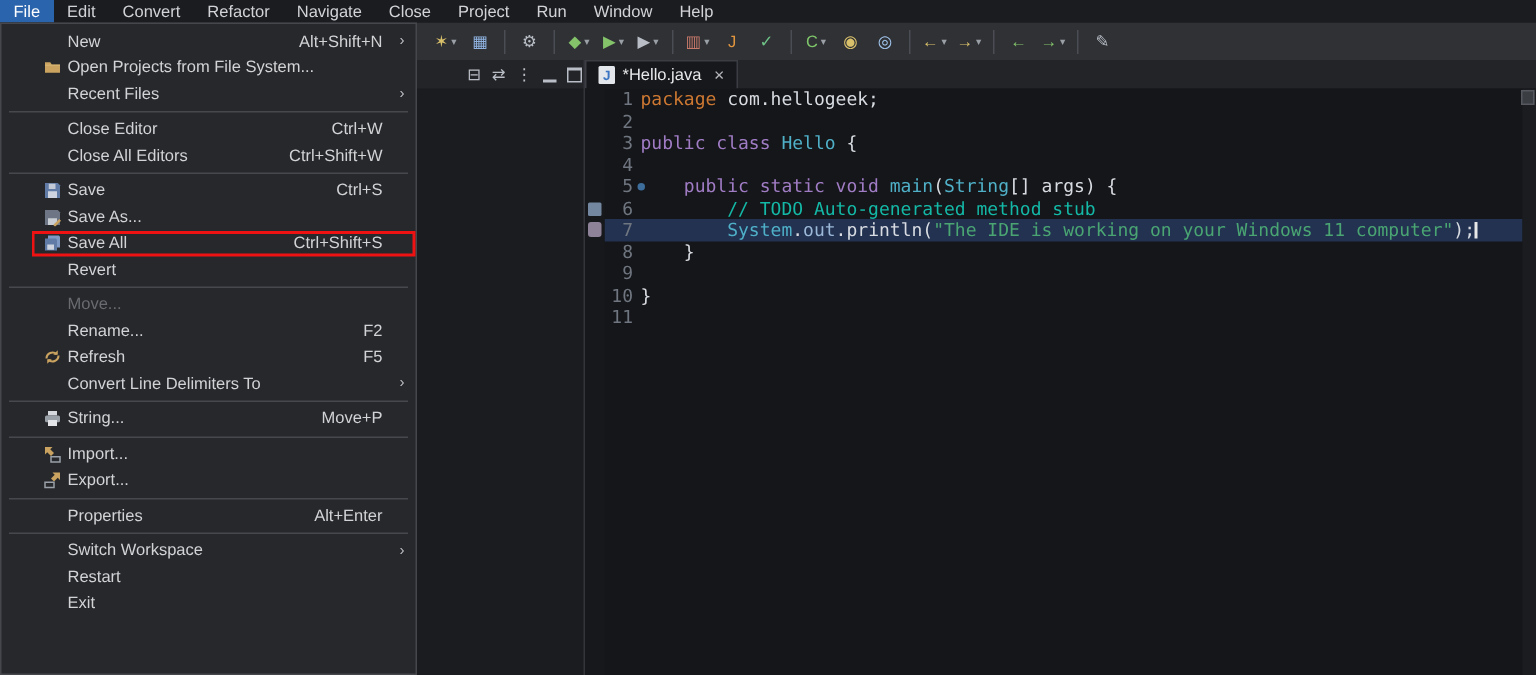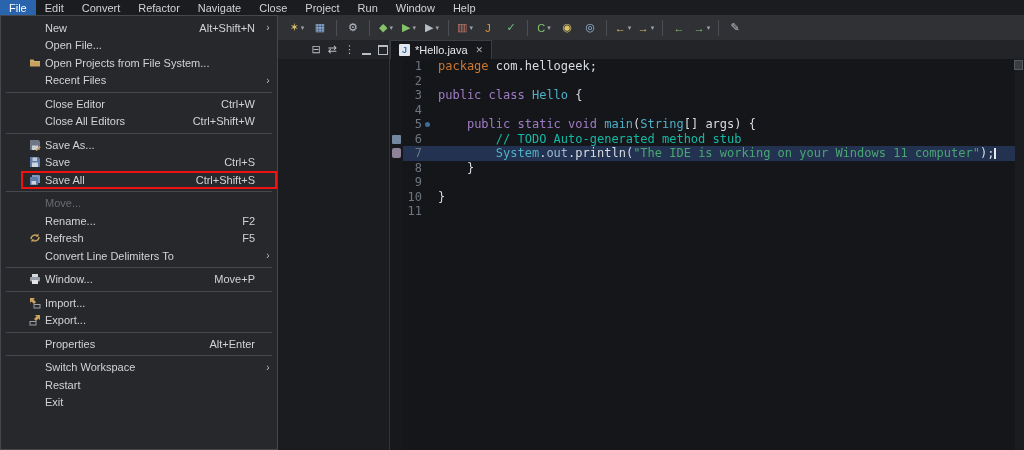--- a/index.html
+++ b/index.html
@@ -38,21 +38,21 @@
   
   .editor{position:absolute;top:59px;left:390px;right:0;bottom:0;background:#151619;
     font-family:"DejaVu Sans Mono",monospace;font-size:12px;z-index:5;}
   .ruler{position:absolute;left:0;top:0;width:13px;bottom:0;background:#17181b;}
   .marker-task{position:absolute;left:2px;width:9px;height:9px;background:#7388a0;border-radius:1px;}
   .marker-occ{position:absolute;left:2px;width:9px;height:10px;background:#8d8298;border-radius:2px;}
   .curbg{position:absolute;left:13px;right:9px;height:14.5px;}
   .gutter{position:absolute;left:13px;top:0;width:27px;color:#6f7680;text-align:right;z-index:2;}
   .lnum{height:14.5px;line-height:14.5px;padding-right:8px;position:relative;}
   .runbullet{position:absolute;right:0px;top:5px;width:5px;height:5px;border-radius:50%;background:#3d6e9b;}
-  .codearea{position:absolute;left:48px;top:0;right:10px;z-index:2;}
+  .codearea{position:absolute;left:37px;top:0;right:10px;z-index:2;}
   .cline{height:14.5px;line-height:14.5px;white-space:pre;}
   .caret{display:inline-block;width:2px;height:11px;background:#e8e8e8;vertical-align:-2px;}
   .overview{position:absolute;right:0;top:0;width:9px;bottom:0;background:#1b1c20;}
   .ov-head{position:absolute;right:1px;top:1px;width:7px;height:8px;background:#3a3d42;border:1px solid #55585e;}
   
   .filemenu{position:absolute;top:15px;left:0;width:278px;bottom:0;background:#27282c;
     border:1px solid #45474d;box-sizing:border-box;z-index:50;font-size:11px;color:#d2d3d5;padding-top:3px;}
   .mitem{height:17.5px;display:flex;align-items:center;padding:0 5px 0 3px;margin-left:20px;}
   .mitem.disabled{color:#696b70;}
   .micon{width:21px;display:flex;align-items:center;justify-content:center;}
@@ -203,26 +203,20 @@
 </div>
 
 <div class="filemenu">
     <div class="mitem">
       <div class="micon"></div>
       <div class="mlabel">New</div>
       <div class="mshort">Alt+Shift+N</div>
       <div class="marrow">›</div>
     </div>
     <div class="mitem">
-      <div class="micon"></div>
-      <div class="mlabel">Open File...</div>
-      <div class="mshort"></div>
-      <div class="marrow"></div>
-    </div>
-    <div class="mitem">
       <div class="micon">
         <svg width="12" height="12" viewBox="0 0 12 12">
           <path fill="#c9a35f" d="M1 2.5h3.5l1 1.5H11v5.5H1z"></path>
           <path fill="#e0bf7e" opacity="0.5" d="M1 4h10v1H1z"></path>
         </svg>
       </div>
       <div class="mlabel">Open Projects from File System...</div>
       <div class="mshort"></div>
       <div class="marrow"></div>
     </div>
@@ -239,54 +233,60 @@
       <div class="mshort">Ctrl+W</div>
       <div class="marrow"></div>
     </div>
     <div class="mitem">
       <div class="micon"></div>
       <div class="mlabel">Close All Editors</div>
       <div class="mshort">Ctrl+Shift+W</div>
       <div class="marrow"></div>
     </div>
     <div class="msep"></div>
+    <div class="mitem">
+      <div class="micon">
+        <svg width="12" height="12" viewBox="0 0 12 12">
+          <path fill="#5f7ba6" d="M1 1h8.5L11 2.5V11H1z"></path>
+          <rect x="3" y="6.5" width="6" height="4.5" fill="#cdd4df"></rect>
+          <rect x="3.5" y="1.5" width="4.5" height="3.5" fill="#c2cad8"></rect>
+        </svg>
+      </div>
+      <div class="mlabel">Save</div>
+      <div class="mshort">Ctrl+S</div>
+      <div class="marrow"></div>
+    </div>
     <div class="mitem">
       <div class="micon">
         <svg width="12" height="12" viewBox="0 0 12 12">
           <path fill="#6e7584" d="M1 1h8.5L11 2.5V11H1z"></path>
           <rect x="3" y="6.5" width="6" height="4.5" fill="#c9cdd4"></rect>
           <path d="M6.5 11l4-4 1.2 1.2-4 4z" fill="#c9a35f"></path>
         </svg>
       </div>
       <div class="mlabel">Save As...</div>
       <div class="mshort"></div>
       <div class="marrow"></div>
     </div>
-    <div class="mitem">
-      <div class="micon">
-        <svg width="12" height="12" viewBox="0 0 12 12">
-          <path fill="#5f7ba6" d="M1 1h8.5L11 2.5V11H1z"></path>
-          <rect x="3" y="6.5" width="6" height="4.5" fill="#cdd4df"></rect>
-          <rect x="3.5" y="1.5" width="4.5" height="3.5" fill="#c2cad8"></rect>
-        </svg>
-      </div>
-      <div class="mlabel">Save</div>
-      <div class="mshort">Ctrl+S</div>
-      <div class="marrow"></div>
-    </div>
     <div class="mitem" style="box-shadow: rgb(238, 18, 18) 0px 0px 0px 2px inset;">
       <div class="micon">
         <svg width="12" height="12" viewBox="0 0 12 12">
           <path fill="#7d99c4" d="M3 1h7.2l0.8 0.8V9H3z"></path>
           <path fill="#5f7ba6" d="M1 3h7.2L9 3.8V11H1z"></path>
           <rect x="2.5" y="7" width="4.5" height="3.5" fill="#cdd4df"></rect>
         </svg>
       </div>
       <div class="mlabel">Save All</div>
       <div class="mshort">Ctrl+Shift+S</div>
+      <div class="marrow"></div>
+    </div>
+    <div class="mitem">
+      <div class="micon"></div>
+      <div class="mlabel">Revert</div>
+      <div class="mshort"></div>
       <div class="marrow"></div>
     </div>
     <div class="msep"></div>
     <div class="mitem disabled">
       <div class="micon"></div>
       <div class="mlabel">Move...</div>
       <div class="mshort"></div>
       <div class="marrow"></div>
     </div>
     <div class="mitem">
@@ -316,21 +316,21 @@
     </div>
     <div class="msep"></div>
     <div class="mitem">
       <div class="micon">
         <svg width="12" height="12" viewBox="0 0 12 12">
           <rect x="3" y="1" width="6" height="3" fill="#d5d8dd"></rect>
           <rect x="1" y="4" width="10" height="4.5" rx="1" fill="#9aa0a8"></rect>
           <rect x="3" y="7" width="6" height="4" fill="#e2e4e8"></rect>
         </svg>
       </div>
-      <div class="mlabel">Window...</div>
+      <div class="mlabel">String...</div>
       <div class="mshort">Move+P</div>
       <div class="marrow"></div>
     </div>
     <div class="msep"></div>
     <div class="mitem">
       <div class="micon">
         <svg width="12" height="12" viewBox="0 0 12 12">
           <path d="M1 1h5L4.5 2.5 7 5 5 7 2.5 4.5 1 6z" fill="#c9a35f"></path>
           <rect x="5" y="7.5" width="6" height="3.5" fill="none" stroke="#9aa0a8"></rect>
         </svg>

